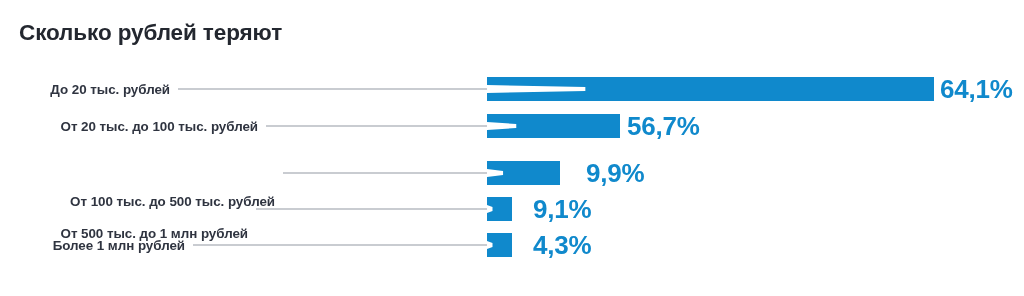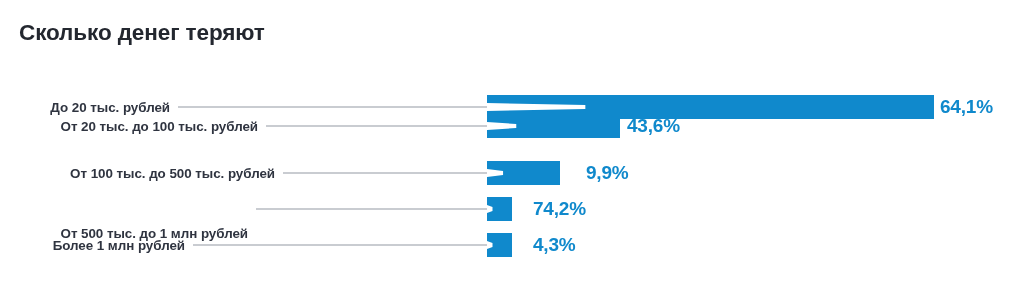--- a/index.html
+++ b/index.html
@@ -88,76 +88,76 @@
         0 100%,
         0 66.7%,
         22% 58.4%,
         22% 41.6%,
         0 33.3%);
   }
   .bar-value {
     position: absolute;
     top: 50%;
     transform: translateY(-50%);
-    font-size: 19px;
+    font-size: 26px;
     font-weight: bold;
     color: #1089cc;
     white-space: nowrap;
     letter-spacing: -0.2px;
   }
 </style>
 </head>
 <body>
 
 <div id="chart-root">
 
-  <div id="chart-title">Сколько денег теряют</div>
+  <div id="chart-title">Сколько рублей теряют</div>
 
-  <div class="bar-row" style="top:92px;">
+  <div class="bar-row" style="top:74px;">
     <div class="label-box" style="width:170px;">
       <span class="row-label">До 20 тыс. рублей</span>
     </div>
     <div class="leader-line" style="left:178px; width:309px;"></div>
     <div class="bar-wrap" style="left:487px; width:447px;">
       <div class="bar-shape" style="width:447px;"></div>
     </div>
     <span class="bar-value" style="left:940px;">64,1%</span>
   </div>
 
   <div class="bar-row" style="top:111px;">
     <div class="label-box" style="width:258px;">
       <span class="row-label">От 20 тыс. до 100 тыс. рублей</span>
     </div>
     <div class="leader-line" style="left:266px; width:221px;"></div>
     <div class="bar-wrap" style="left:487px; width:133px;">
       <div class="bar-shape" style="width:133px;"></div>
     </div>
-    <span class="bar-value" style="left:627px;">43,6%</span>
+    <span class="bar-value" style="left:627px;">56,7%</span>
   </div>
 
   <div class="bar-row" style="top:158px;">
-    <div class="label-box" style="width:275px;">
+    <div class="label-box" style="width:275px;margin-top:28px;">
       <span class="row-label">От 100 тыс. до 500 тыс. рублей</span>
     </div>
     <div class="leader-line" style="left:283px; width:204px;"></div>
     <div class="bar-wrap" style="left:487px; width:73px;">
       <div class="bar-shape" style="width:73px;"></div>
     </div>
     <span class="bar-value" style="left:567px;margin-left:19px;">9,9%</span>
   </div>
 
   <div class="bar-row" style="top:194px;">
     <div class="label-box" style="width:248px;margin-top:24px;">
       <span class="row-label">От 500 тыс. до 1 млн рублей</span>
     </div>
     <div class="leader-line" style="left:256px; width:231px;"></div>
     <div class="bar-wrap" style="left:487px; width:25px;">
       <div class="bar-shape" style="width:25px;"></div>
     </div>
-    <span class="bar-value" style="left:533px;">74,2%</span>
+    <span class="bar-value" style="left:533px;">9,1%</span>
   </div>
 
   <div class="bar-row" style="top:230px;">
     <div class="label-box" style="width:185px;">
       <span class="row-label">Более 1 млн рублей</span>
     </div>
     <div class="leader-line" style="left:193px; width:294px;"></div>
     <div class="bar-wrap" style="left:487px; width:25px;">
       <div class="bar-shape" style="width:25px;"></div>
     </div>

